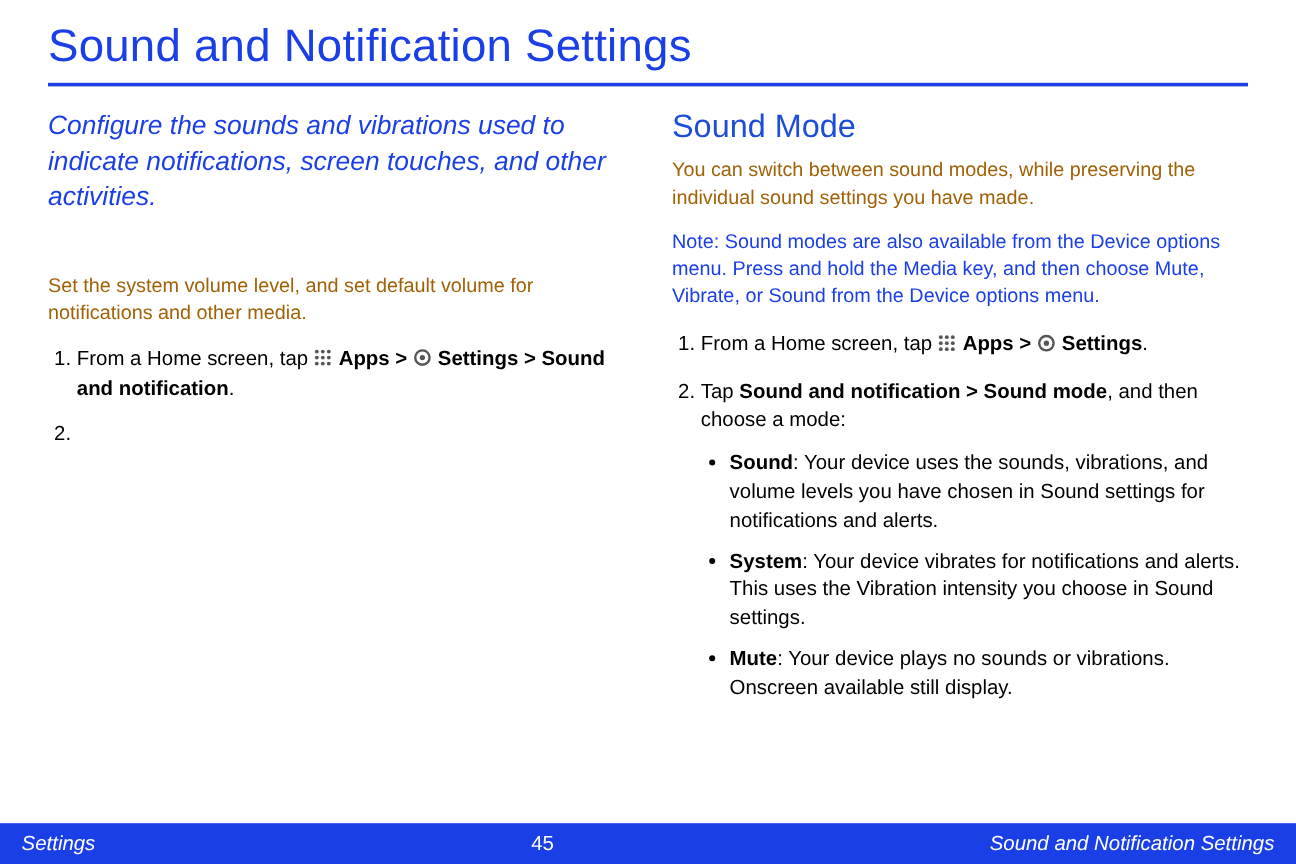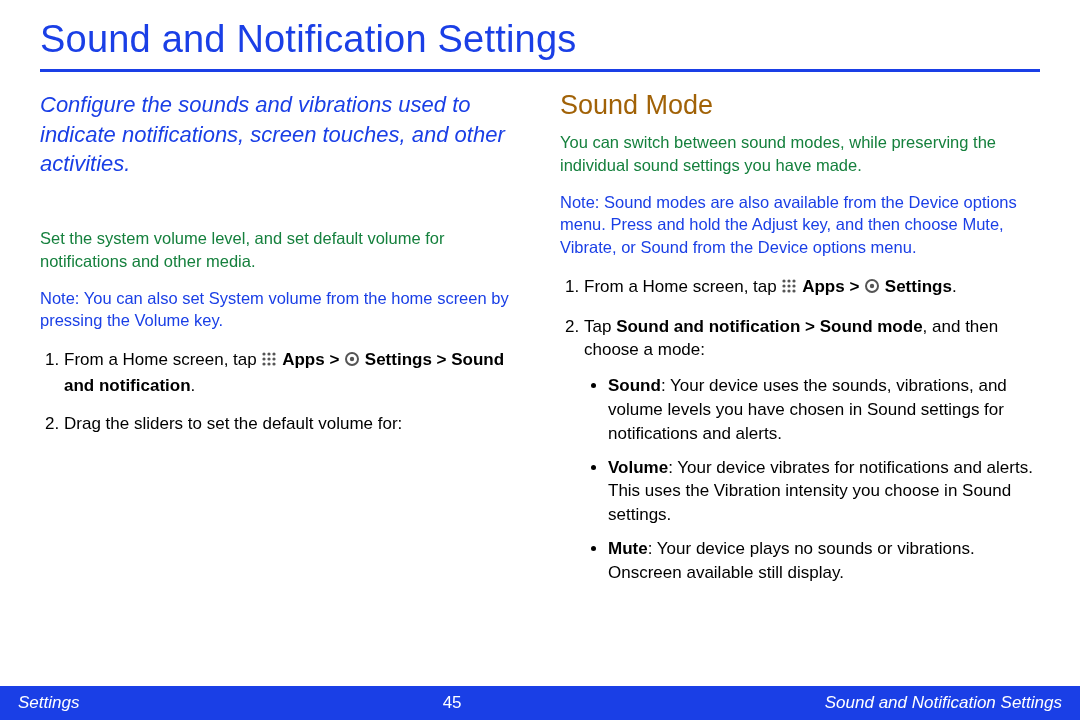--- a/index.html
+++ b/index.html
@@ -33,29 +33,29 @@
     }
     .intro {
       color: #1a3fe6;
       font-style: italic;
       font-size: 22px;
       line-height: 1.35;
       margin-bottom: 48px;
       font-weight: 400;
     }
     h2.section {
-      color: #a16207;
+      color: #1d4ed8;
       font-weight: 400;
       font-size: 27px;
       margin-bottom: 10px;
     }
     p.body {
       font-size: 16.5px;
       line-height: 1.38;
-      color: #15803d;
+      color: #a16207;
       margin-bottom: 14px;
     }
     p.note {
       color: #1a3fe6;
       font-size: 16.5px;
       line-height: 1.38;
       margin-bottom: 16px;
     }
     p.note b { font-weight: 400; }
     ol {
@@ -99,23 +99,20 @@
 <div class="page">
   <h1 class="title">Sound and Notification Settings</h1>
 
   <div class="columns">
 
     <div class="col">
       <p class="intro">Configure the sounds and vibrations used to indicate notifications, screen touches, and other activities.</p>
 
       <p class="body">Set the system volume level, and set default volume for notifications and other media.</p>
 
-      <p class="note">
-        <b>Note</b><span>: You can also set System volume from the home screen by pressing the </span><b>Volume</b><span> key.</span>
-      </p>
 
       <ol>
         <li>
           <span>From a Home screen, tap </span>
           <span class="icon-apps">
             <svg width="16" height="16" viewBox="0 0 16 16">
                 <g fill="#555">
                   <circle cx="3" cy="3" r="1.6"></circle>
                   <circle cx="8" cy="3" r="1.6"></circle>
                   <circle cx="13" cy="3" r="1.6"></circle>
@@ -131,31 +128,30 @@
           <b> Apps &gt; </b>
           <span class="icon-settings">
             <svg width="16" height="16" viewBox="0 0 16 16">
                 <circle cx="8" cy="8" r="6" fill="none" stroke="#555" stroke-width="2"></circle>
                 <circle cx="8" cy="8" r="2.2" fill="#555"></circle>
               </svg>
           </span>
           <b> Settings &gt; Sound and notification</b><span>.</span>
         </li>
         <li>
-          <span>Drag the sliders to set the default volume for:</span>
         </li>
       </ol>
     </div>
 
     <div class="col">
       <h2 class="section">Sound Mode</h2>
       <p class="body">You can switch between sound modes, while preserving the individual sound settings you have made.</p>
 
       <p class="note">
-        <b>Note</b><span>: Sound modes are also available from the Device options menu. Press and hold the </span><b>Adjust</b><span> key, and then choose Mute, Vibrate, or Sound from the Device options menu.</span>
+        <b>Note</b><span>: Sound modes are also available from the Device options menu. Press and hold the </span><b>Media</b><span> key, and then choose Mute, Vibrate, or Sound from the Device options menu.</span>
       </p>
 
       <ol>
         <li>
           <span>From a Home screen, tap </span>
           <span class="icon-apps">
             <svg width="16" height="16" viewBox="0 0 16 16">
                 <g fill="#555">
                   <circle cx="3" cy="3" r="1.6"></circle>
                   <circle cx="8" cy="3" r="1.6"></circle>
@@ -175,21 +171,21 @@
                 <circle cx="8" cy="8" r="6" fill="none" stroke="#555" stroke-width="2"></circle>
                 <circle cx="8" cy="8" r="2.2" fill="#555"></circle>
               </svg>
           </span>
           <b> Settings</b><span>.</span>
         </li>
         <li>
           <span>Tap </span><b>Sound and notification &gt; Sound mode</b><span>, and then choose a mode:</span>
           <ul class="bullets">
             <li><b>Sound</b><span>: Your device uses the sounds, vibrations, and volume levels you have chosen in Sound settings for notifications and alerts.</span></li>
-            <li><b>Volume</b><span>: Your device vibrates for notifications and alerts. This uses the Vibration intensity you choose in Sound settings.</span></li>
+            <li><b>System</b><span>: Your device vibrates for notifications and alerts. This uses the Vibration intensity you choose in Sound settings.</span></li>
             <li><b>Mute</b><span>: Your device plays no sounds or vibrations. Onscreen available still display.</span></li>
           </ul>
         </li>
       </ol>
     </div>
   </div>
 </div>
 
 <div class="footer">
   <span class="left">Settings</span>

